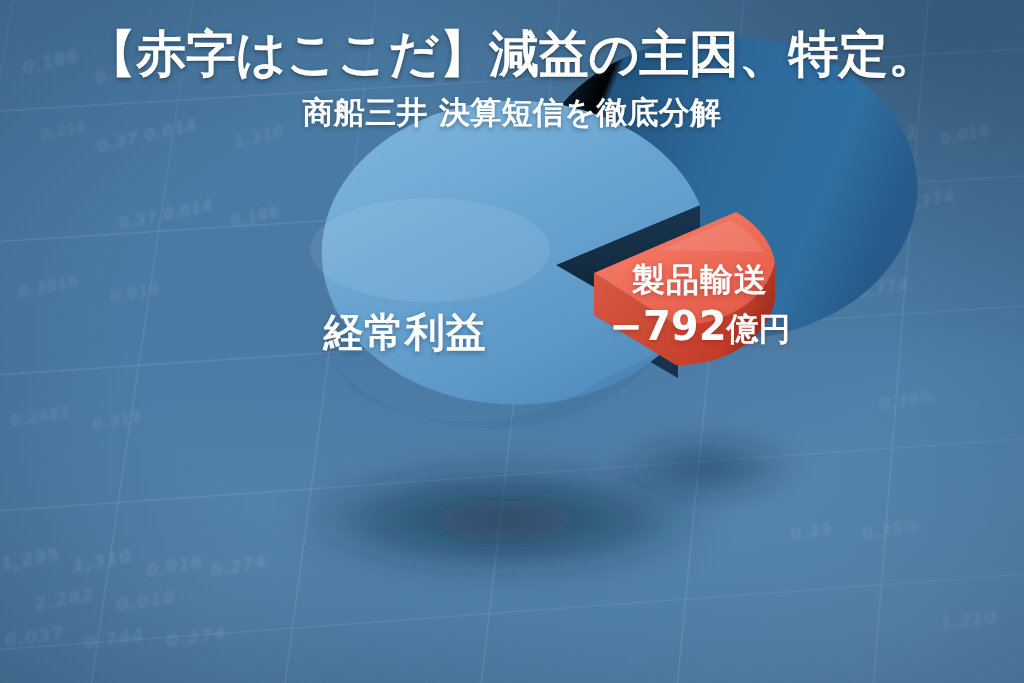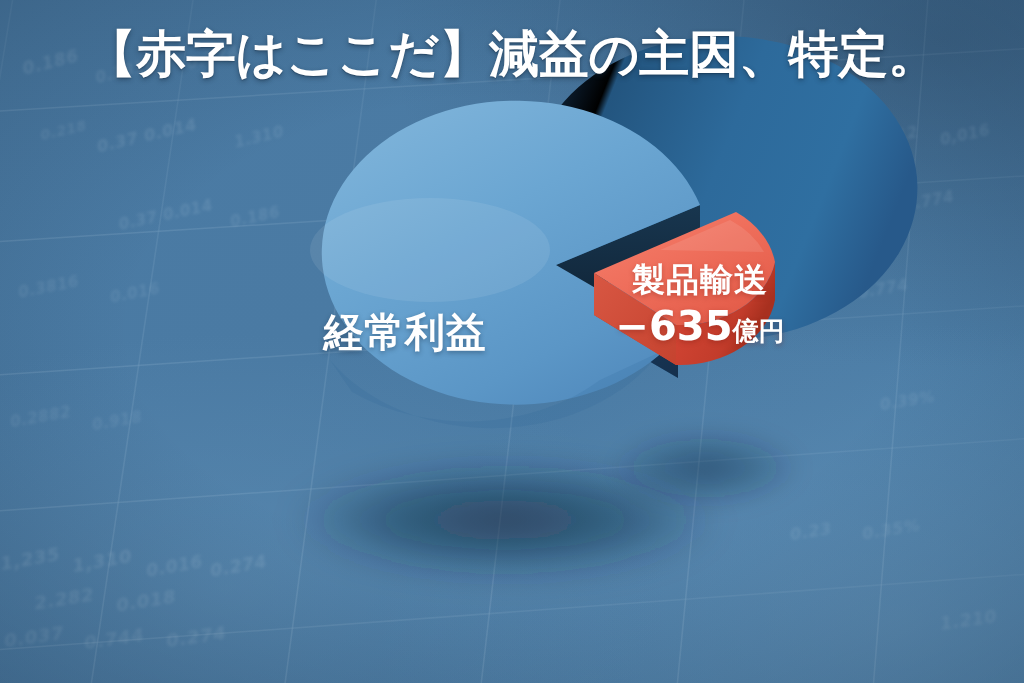--- a/index.html
+++ b/index.html
@@ -106,21 +106,21 @@
     font-size: 33px;
     letter-spacing: 0.03em;
     text-shadow: 0 2px 5px rgba(120,30,20,0.35);
   }
   #label-red-value {
     left: 600px; top: 303px; width: 200px;
     font-size: 40px;
     letter-spacing: 0.0em;
     text-shadow: 0 2px 5px rgba(120,30,20,0.35);
   }
-  #label-red-value .unit { font-size: 26px; text-align: right; }
+  #label-red-value .unit { font-size: 32px; text-align: right; }
 </style>
 </head>
 <body>
 
 <div id="stage">
 
   <div class="bg-grid">
     <svg viewBox="0 0 1024 683" preserveAspectRatio="none" aria-hidden="true">
       <defs>
         <linearGradient id="gridFade" x1="0" y1="0" x2="0" y2="1">
@@ -306,20 +306,21 @@
 
         <path d="M 660 250 L 730 220 A 96 76 0 0 1 764 252 Z" fill="#ffffff" opacity="0.10"></path>
       </g>
     </svg>
   </div>
 
   <div class="slice-label" id="label-red-name">製品輸送</div>
 
   <div class="slice-label" id="label-blue">経常利益</div>
 
-  <div class="slice-label" id="label-red-value"><span>−635</span><span class="unit">億円</span></div>
+  <div class="slice-label" id="label-red-value"><span>−792</span><span class="unit">億円</span></div>
 
   <div class="head-wrap">
     <h1 id="main-title">【赤字はここだ】減益の主因、特定。</h1>
+    <h2 id="sub-title">商船三井 決算短信を徹底分解</h2>
   </div>
 
   <div class="bg-vignette"></div>
 </div>
 
 </body></html>

